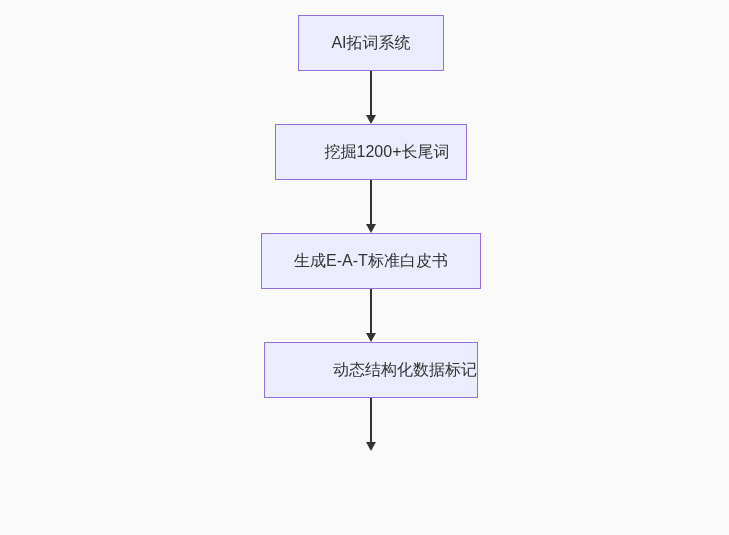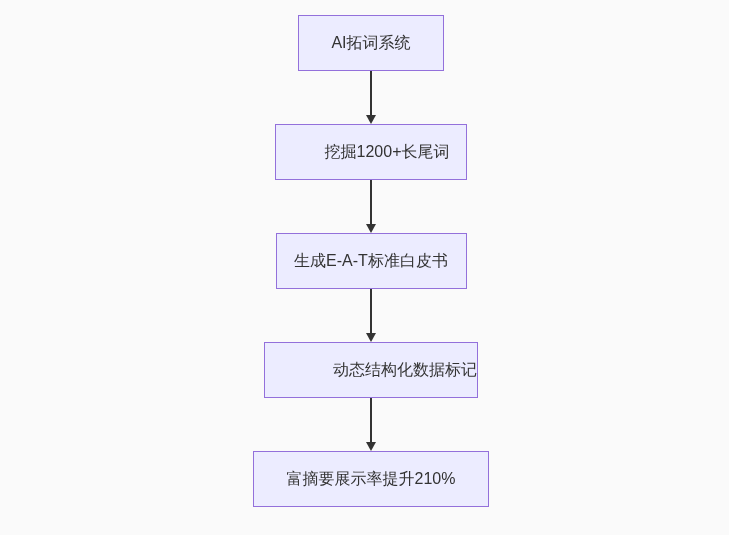--- a/index.html
+++ b/index.html
@@ -29,21 +29,21 @@
     height: 56px;
     background: #ececff;
     border: 1px solid #9370db;
     color: #333333;
     font-size: 16px;
     white-space: nowrap;
     text-align: center;
   }
   .node.n1 { width: 146px; }
   .node.n2 { width: 192px; padding-left: 32px; }
-  .node.n3 { width: 191px; }
+  .node.n3 { width: 220px; }
   .node.n4 { width: 214px; justify-content: flex-end; }
   .node.n5 { width: 236px; }
   .edge {
     display: flex;
     flex-direction: column;
     align-items: center;
     height: 53px;
   }
   .edge .line {
     width: 2px;
@@ -93,18 +93,15 @@
 
     <div class="node n4">
       <span>动态结构化数据标记</span>
     </div>
 
     <div class="edge">
       <div class="line"></div>
       <div class="head"></div>
     </div>
 
-    <div class="node n5">
-      <span>富摘要展示率提升210%</span>
-    </div>
 
   </div>
 </div>
 
 </body></html>

